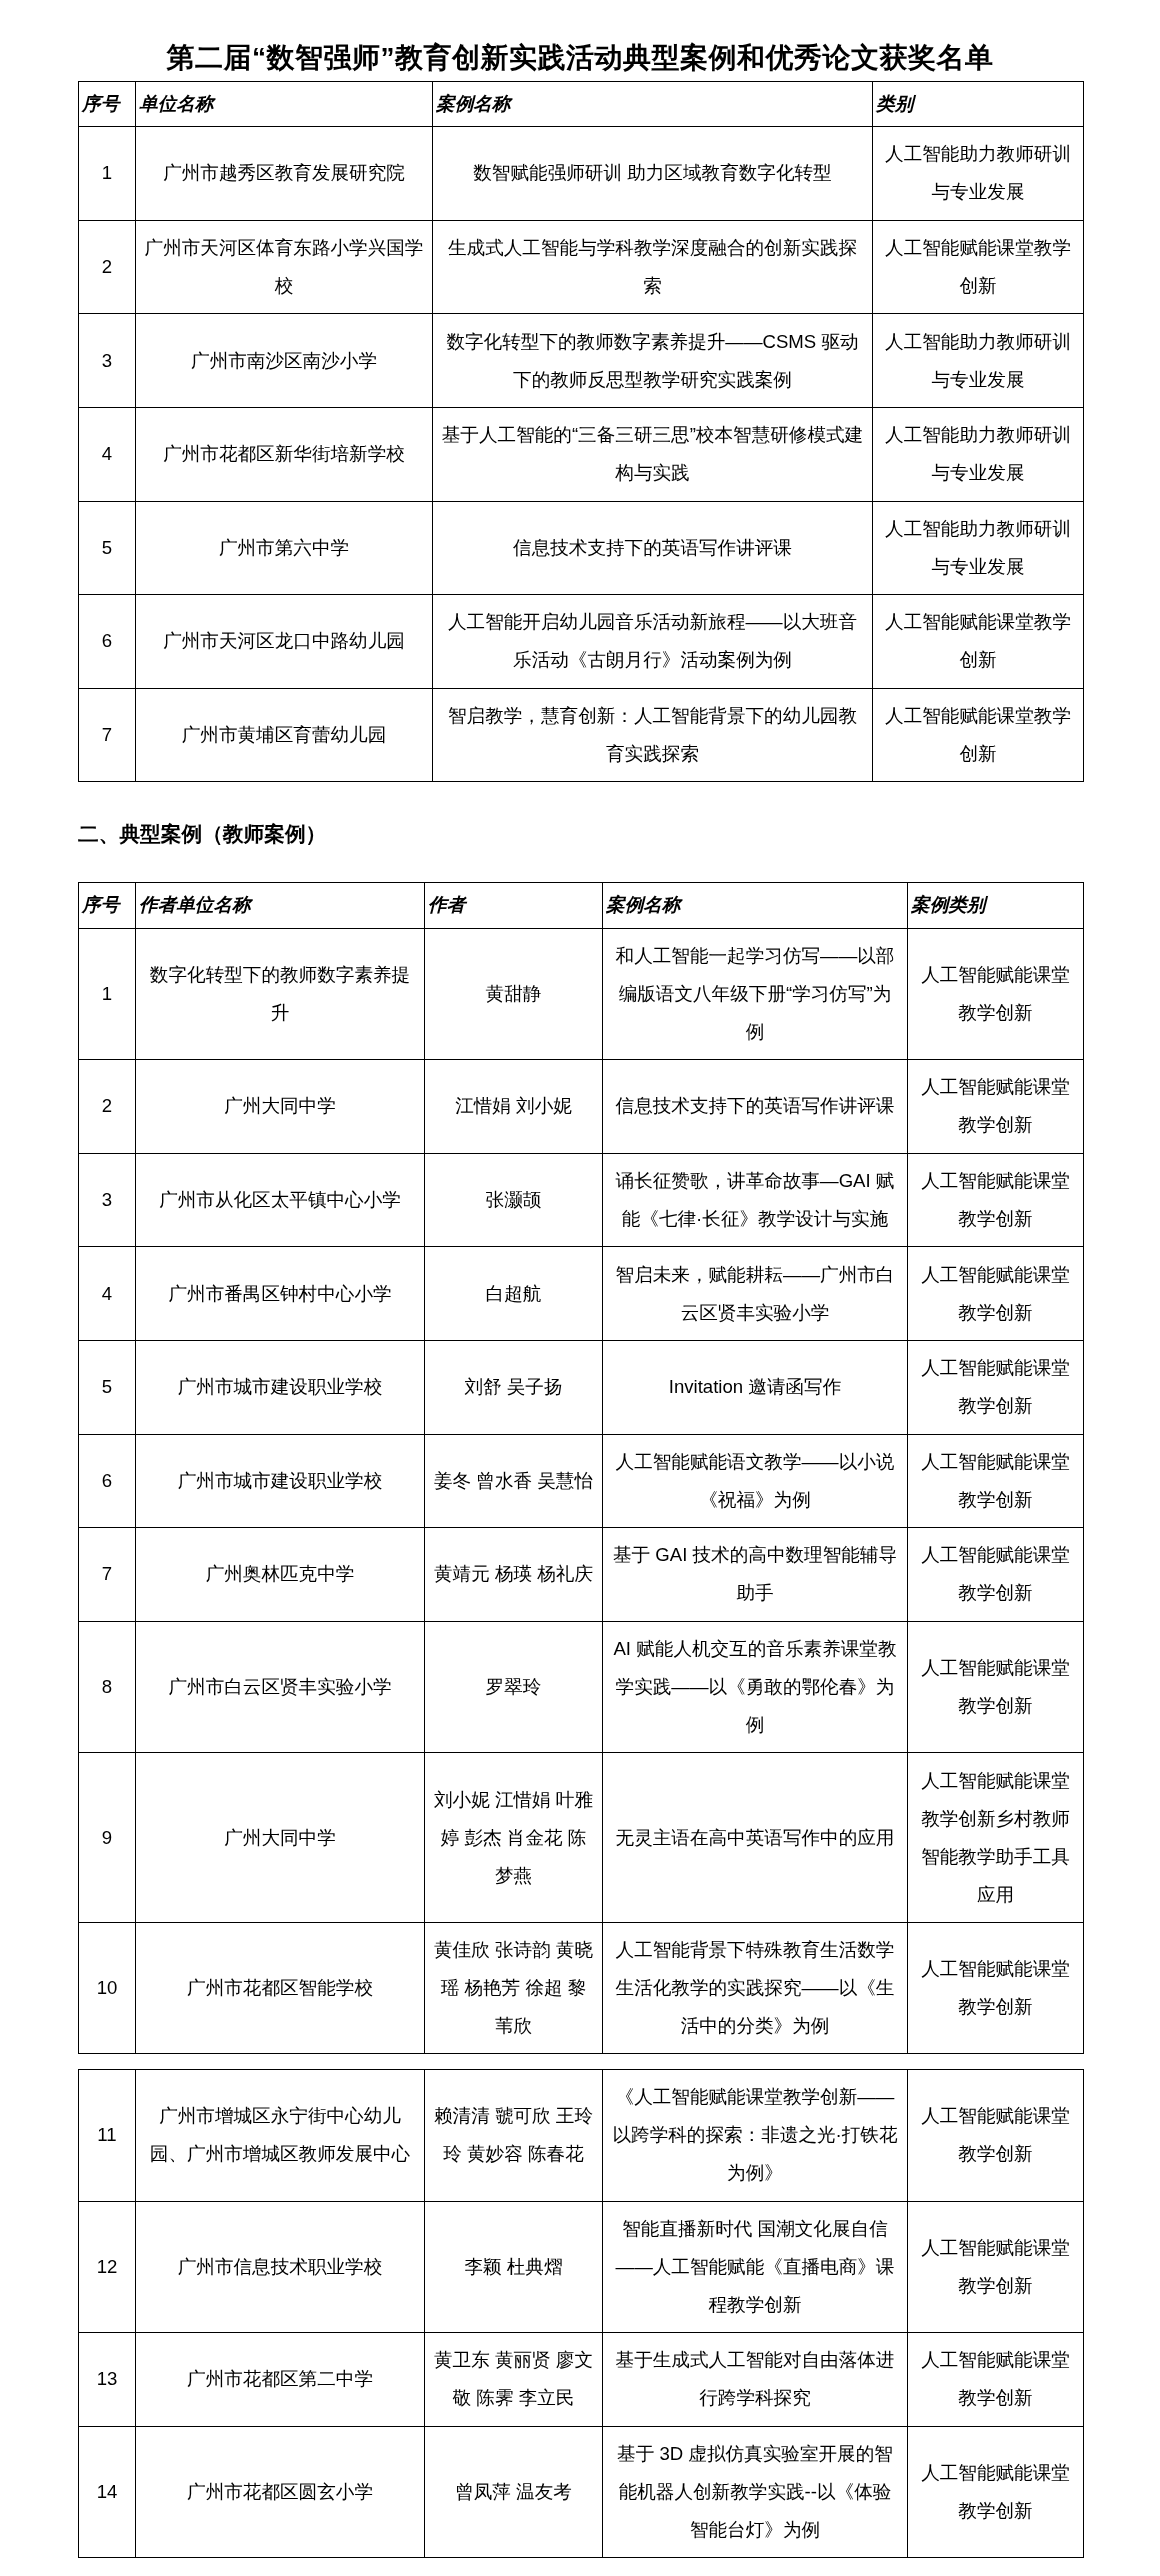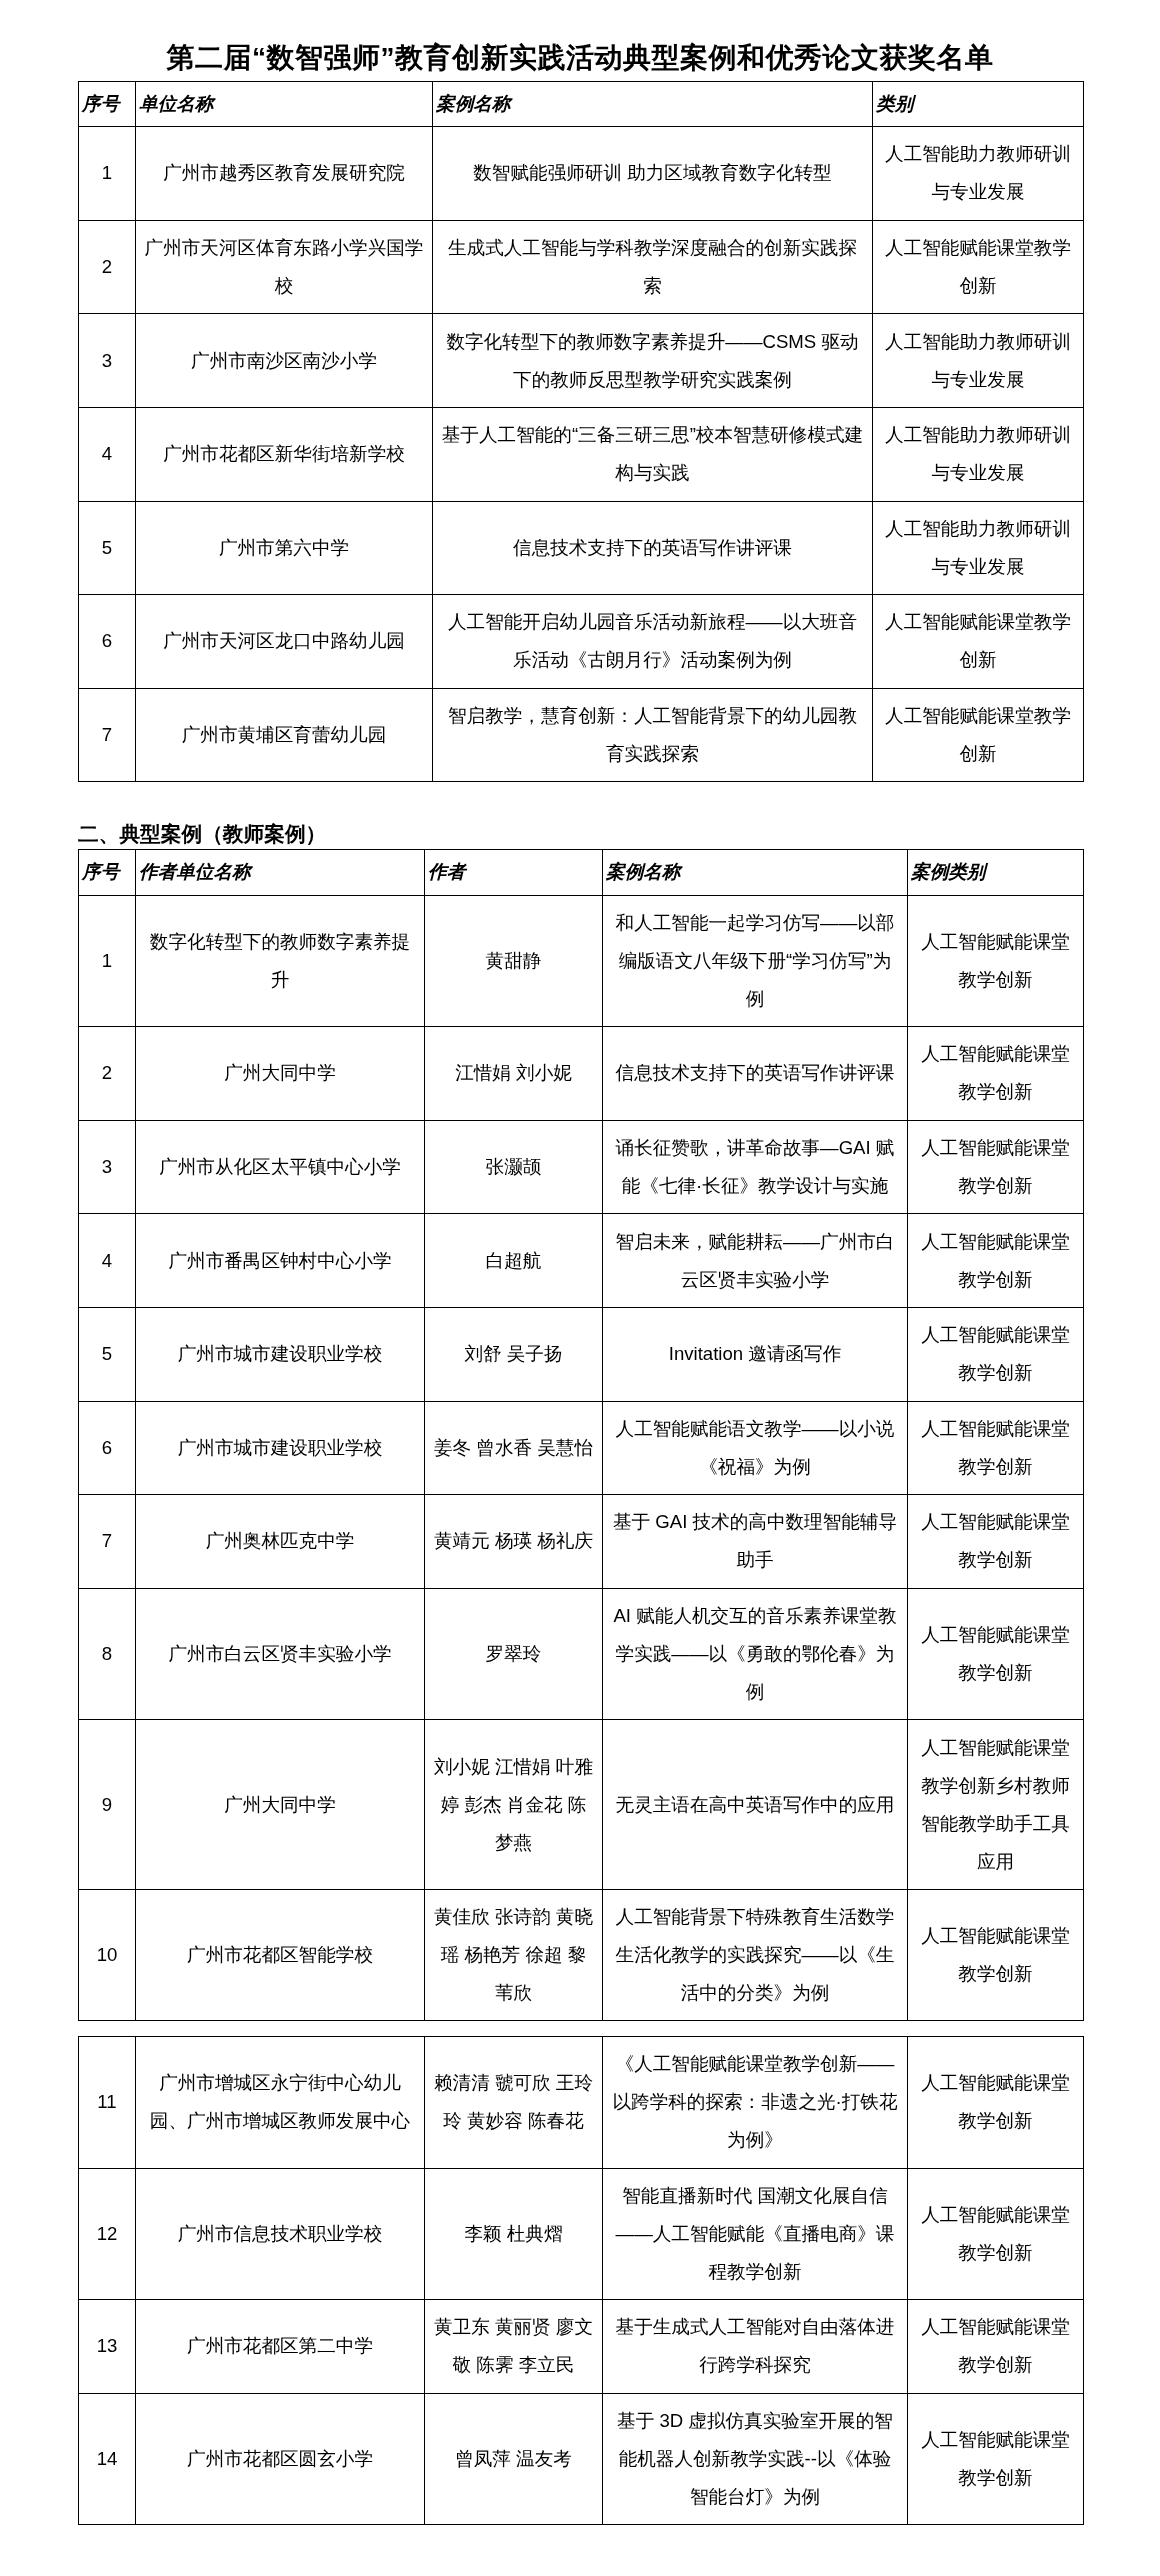--- a/index.html
+++ b/index.html
@@ -12,21 +12,21 @@
   .page { padding: 35px 78px 31px 78px; }
 
   .doc-title {
     font-size: 28px; font-weight: 700; text-align: center;
     margin: 4px; letter-spacing: 0.5px;
   }
   .sec-heading {
     font-size: 20.7px; font-weight: 700; margin: 0;
   }
   #sec1-heading { margin-top: 56px; margin-bottom: 16.5px; }
-  #sec2-heading { margin-top: 38px;  margin-bottom: 1px; }
+  #sec2-heading { margin-top: 38px;  margin-bottom: 34px; }
 
   table.award-table {
     border-collapse: collapse; table-layout: fixed;
     width: 1005px; border: 1.6px solid #000;
   }
   #table2b { margin-top: 14.5px; }
   .award-table th, .award-table td {
     border: 1px solid #000;
     font-size: 18.6px; line-height: 38px;
     padding: 8.3px 7.2px; vertical-align: middle;

